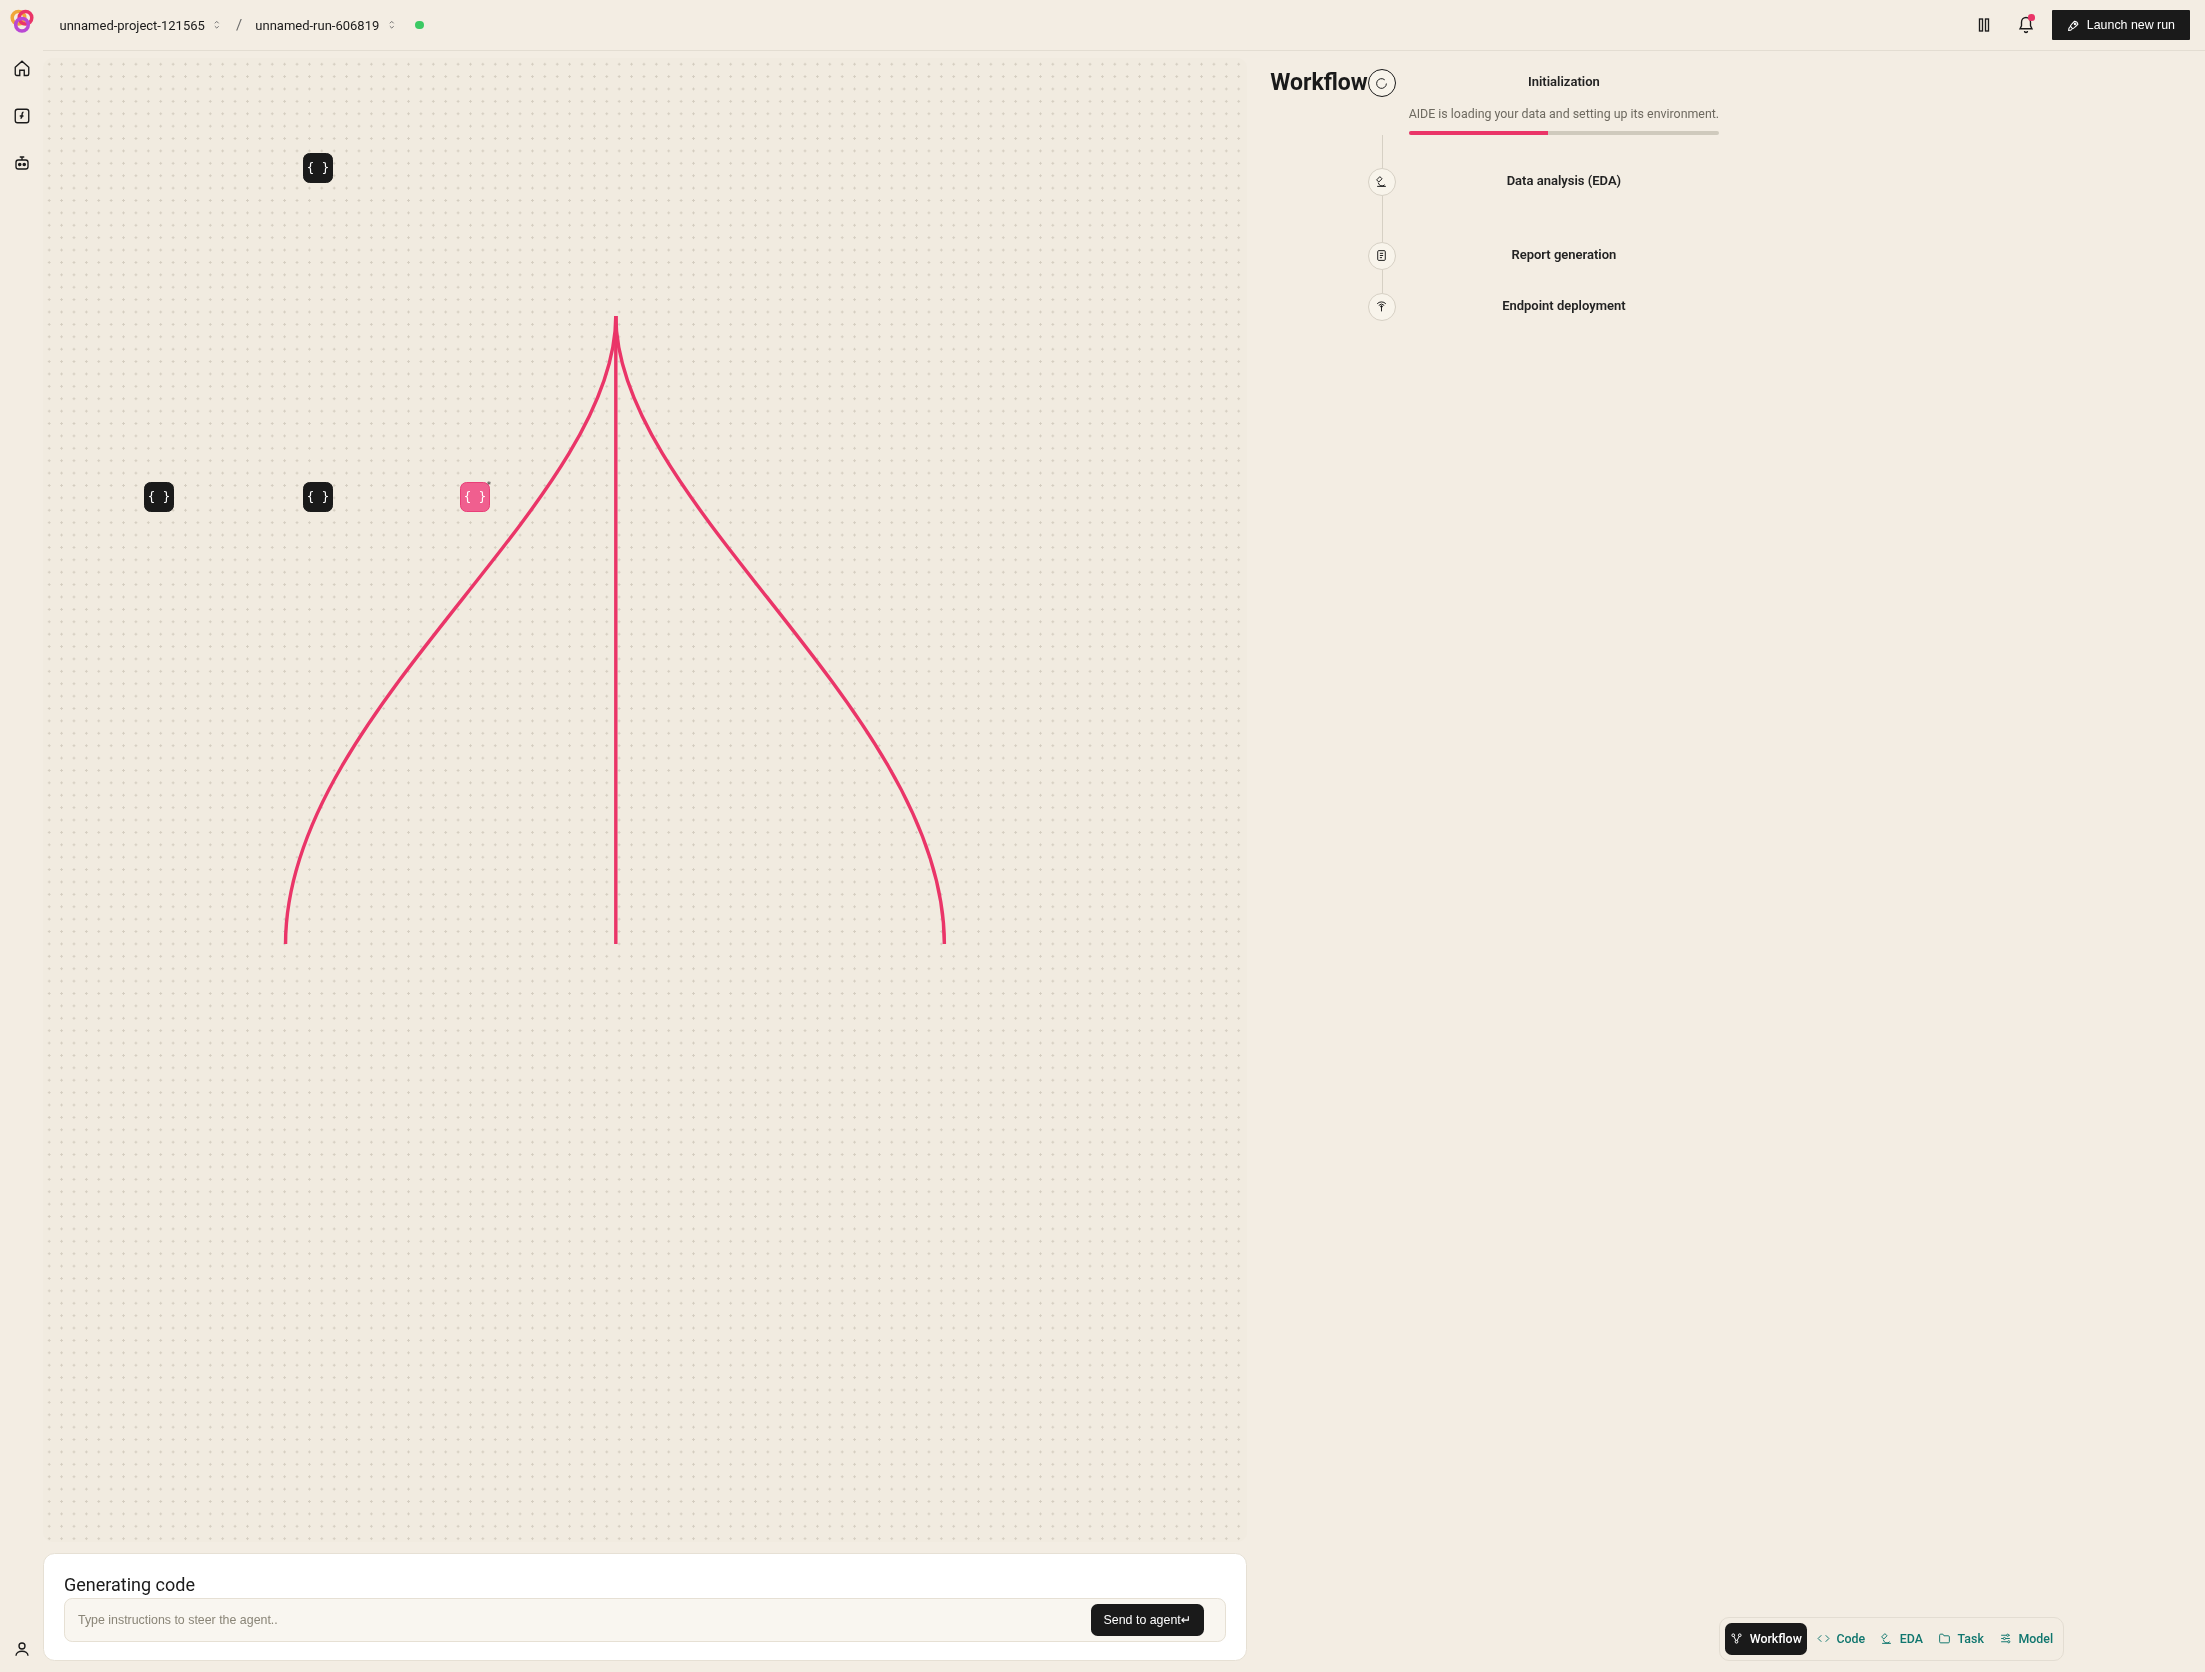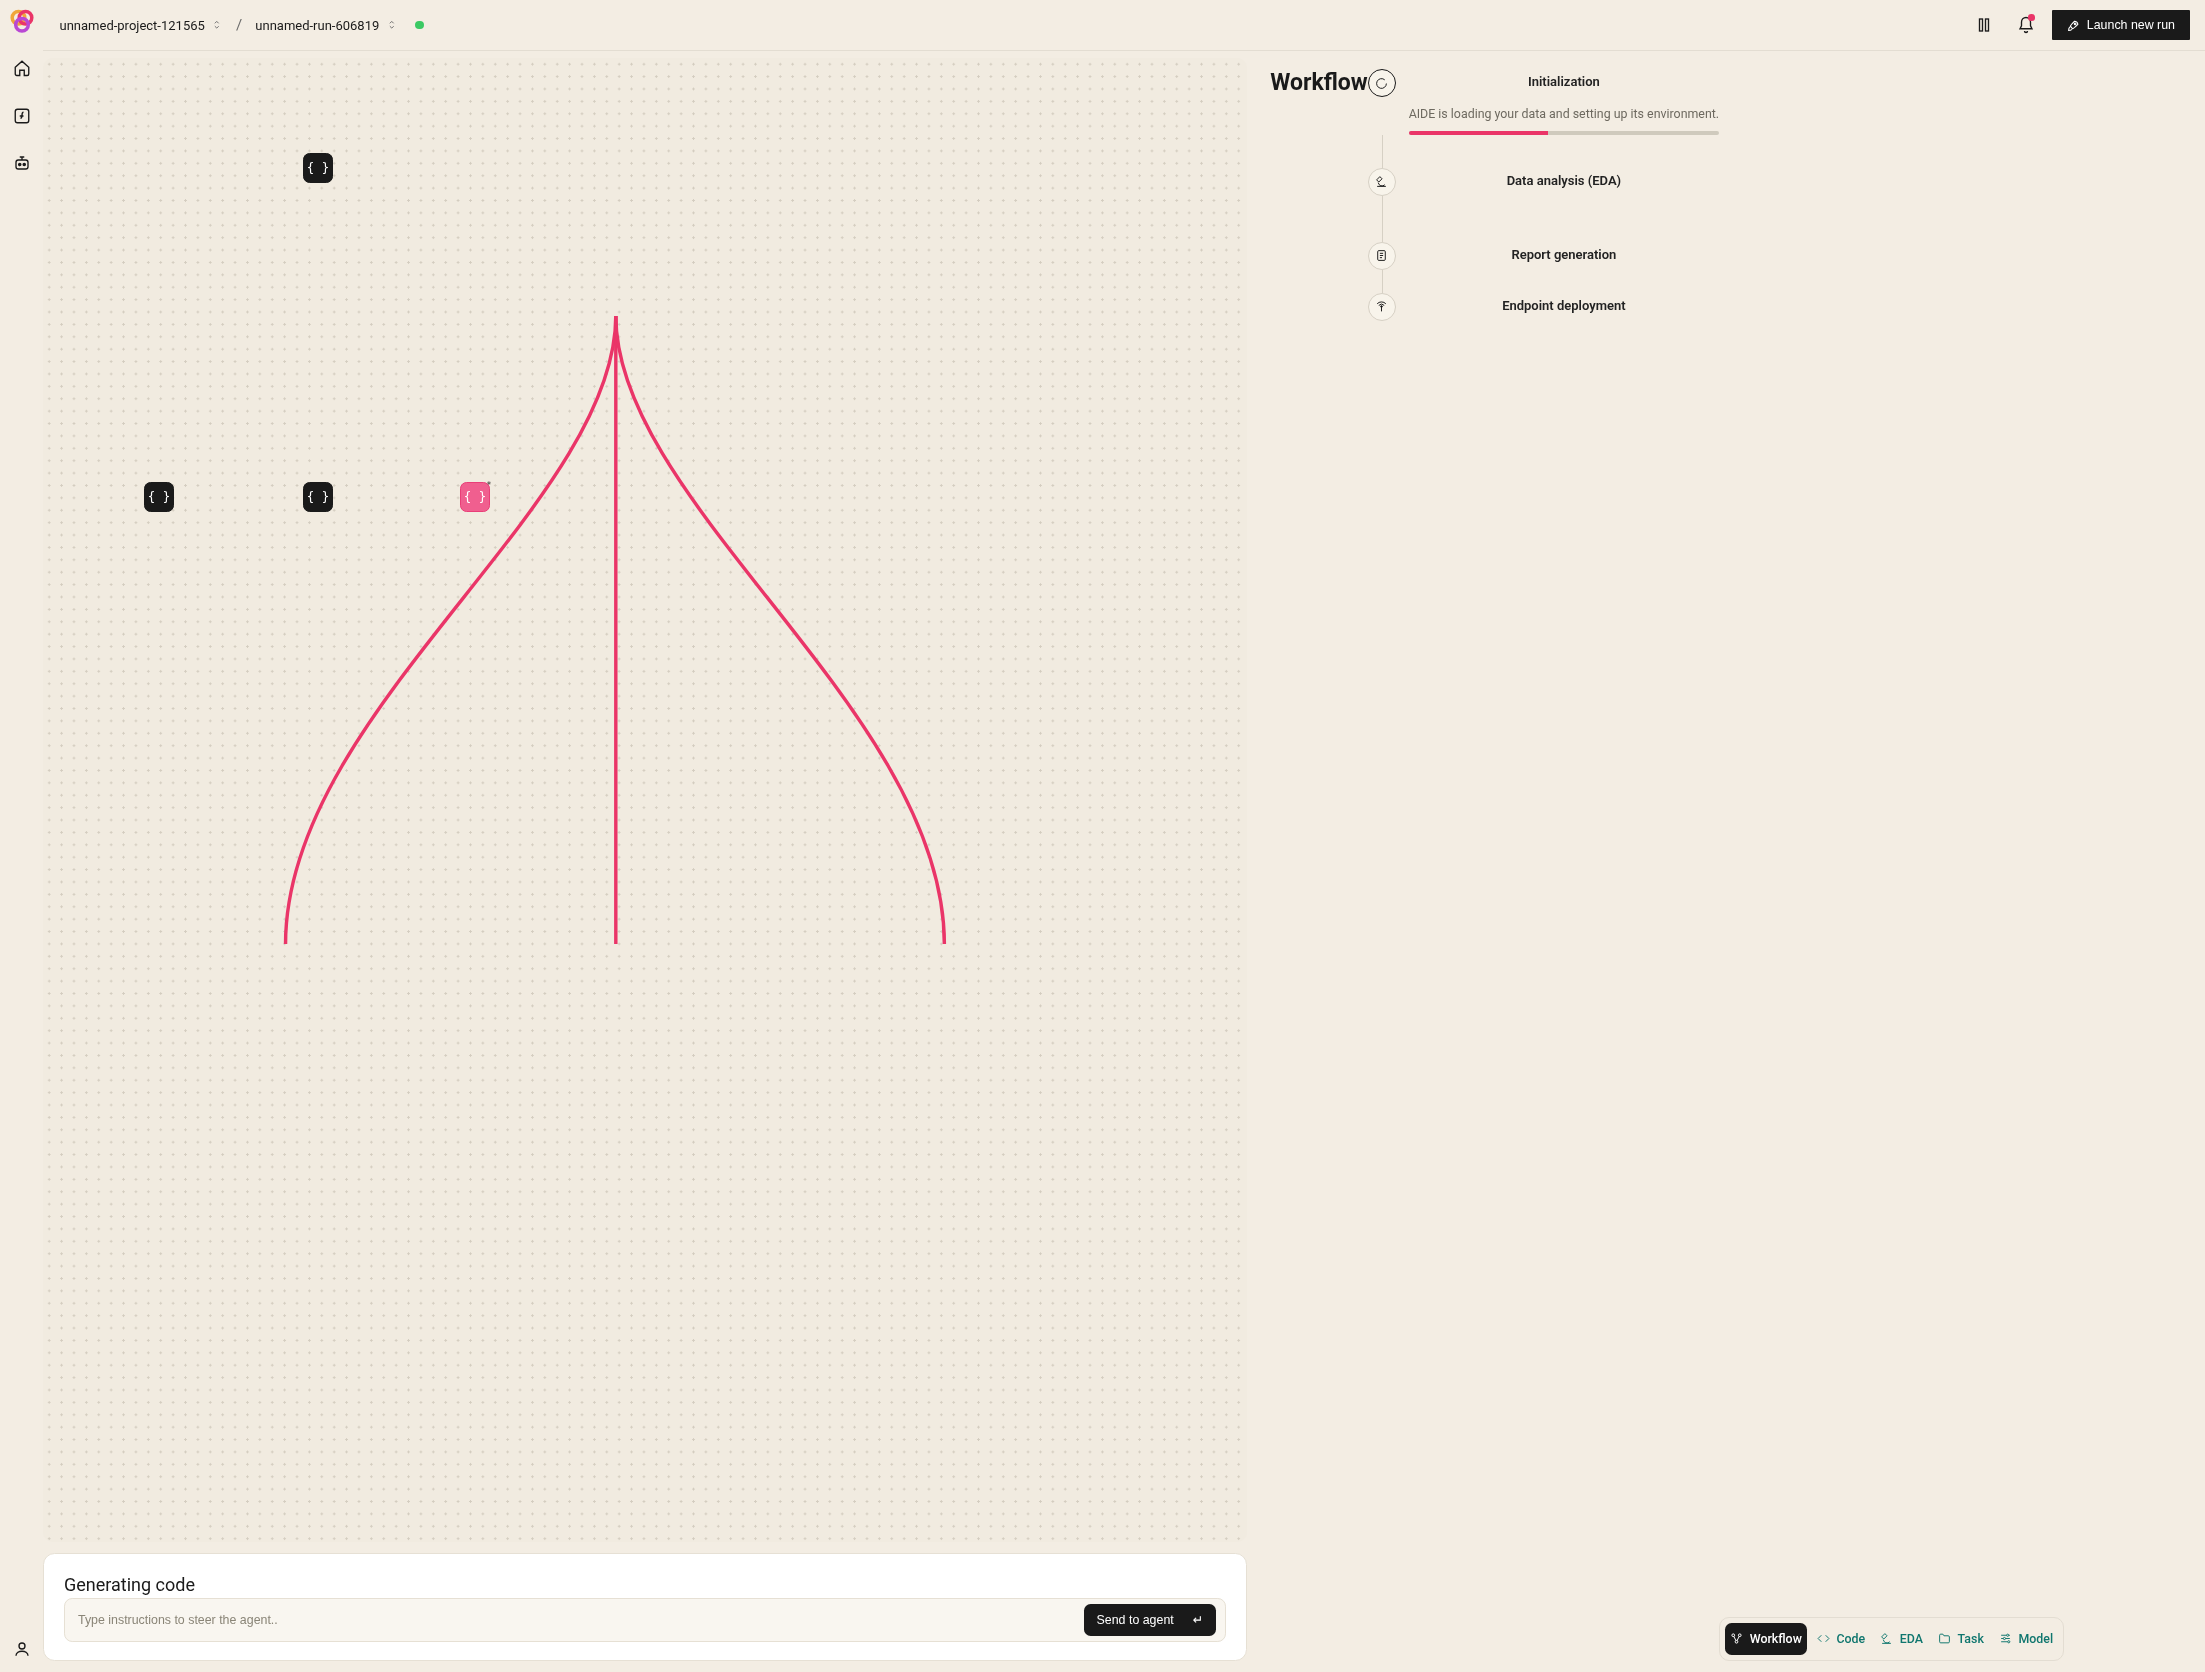--- a/index.html
+++ b/index.html
@@ -133,34 +133,34 @@
     border: 0.8px solid #e6e0d4;
     border-radius: 11.5px;
     padding: 20px 20px 18px 20px;
   }
   .compose h3 { font-size: 18px; font-weight: 400; margin-bottom: 3px; }
   .input-row {
     display: flex;
     background: #f9f6f0;
     border: 0.8px solid #e6e0d4;
     border-radius: 8.2px;
-    padding: 5px 9px 5px 13px;
+    padding: 5px 21px 5px 13px;
     align-items: center;
   }
   .input-row input {
     flex: 1; border: none; background: transparent;
     font-size: 12.4px; outline: none;
     color: #1a1a1a;
   }
   .input-row input::placeholder { color: #8a8577; }
   .send-btn {
     background: #1a1a1a; color: #fff; border: none;
     border-radius: 6.6px; padding: 8.2px 13px;
     font-size: 12.4px; font-weight: 500;
-    display: flex; align-items: center; gap: 19px; cursor: pointer;
+    display: flex; align-items: center; gap: 0; cursor: pointer;
   }
 
   
   .right {
     flex: 1;
     padding: 18px 20px 0 16.5px;
     display: flex; flex-direction: row;
     min-width: 0;
   }
   .right h2 { font-size: 23px; font-weight: 700; margin-bottom: 21.4px; }

